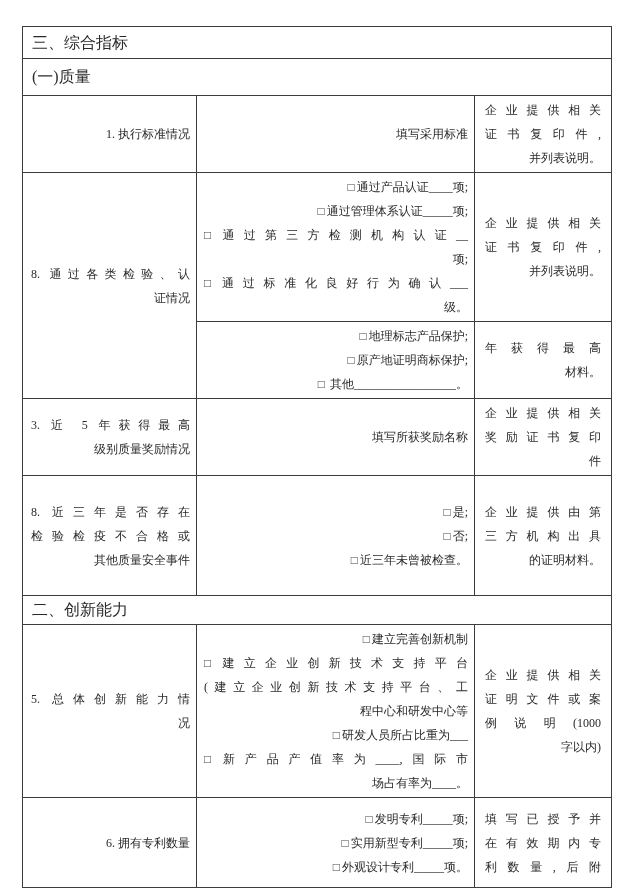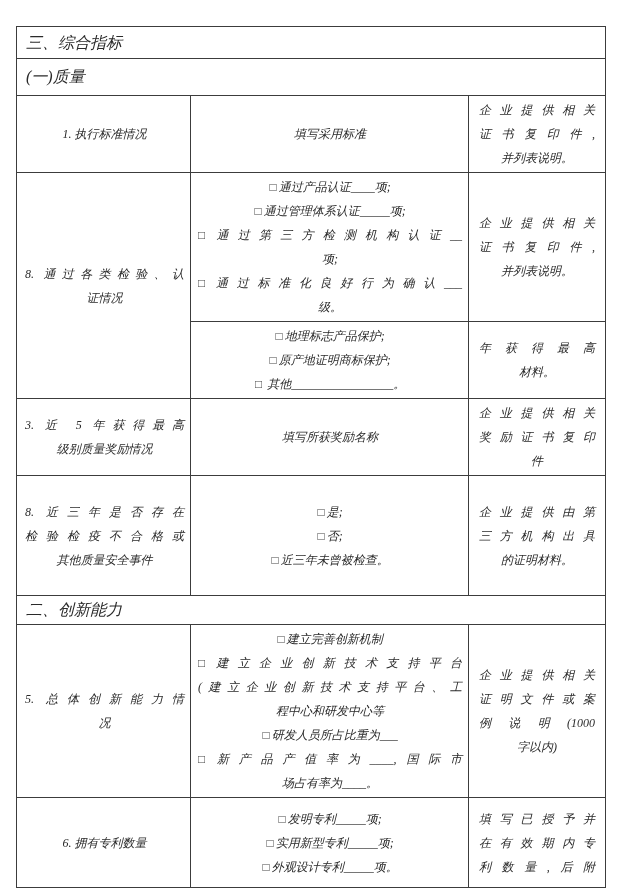--- a/index.html
+++ b/index.html
@@ -8,39 +8,38 @@
     position: relative;
     width: 634px;
     height: 892px;
     background: #ffffff;
     font-family: "Liberation Serif", "DejaVu Serif", serif;
     color: #2a2a2a;
     overflow: hidden;
   }
   table.tbl {
     position: absolute;
-    left: 16px;
+    left: 22px;
     top: 26px;
     width: 589px;
     border-collapse: collapse;
     table-layout: fixed;
-    font-style: italic;
   }
   .tbl td {
     border: 1.5px solid #3c3c3c;
     vertical-align: middle;
     font-size: 12px;
     line-height: 24px;
     padding: 2px 6px 2px 7px;
     overflow: hidden;
   }
   .tbl td.c1 { padding: 2px 6px 2px 8px; }
   .tbl td.c3 { padding: 2px 10px; }
   tr.sec td { padding: 2px 6px 2px 9px; font-size: 16px; }
-  .ln { text-align: center; }
+  .ln { text-align: right; }
   .ln.j {
     text-align: justify;
     text-align-last: justify;
     -moz-text-align-last: justify;
     text-justify: inter-character;
   }
   .cb { margin-right: 2px; color: #474747; }
 </style>
 </head>
 <body>

